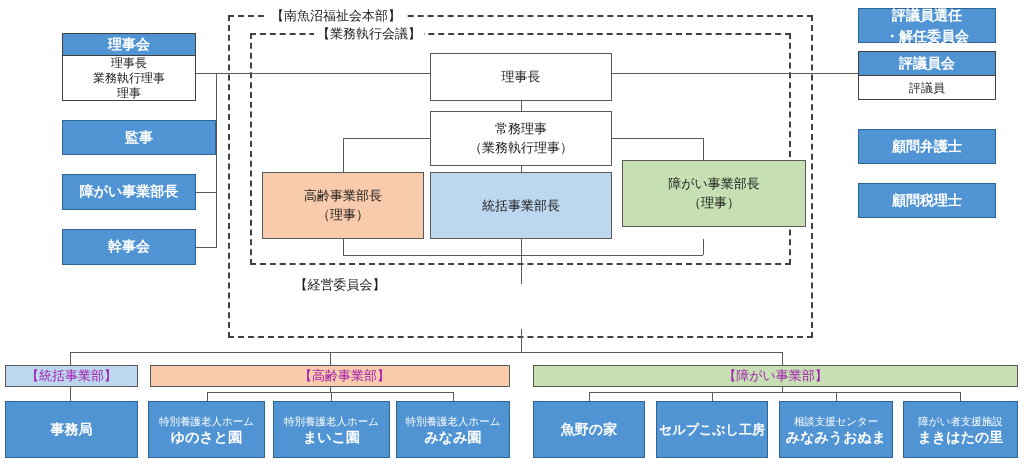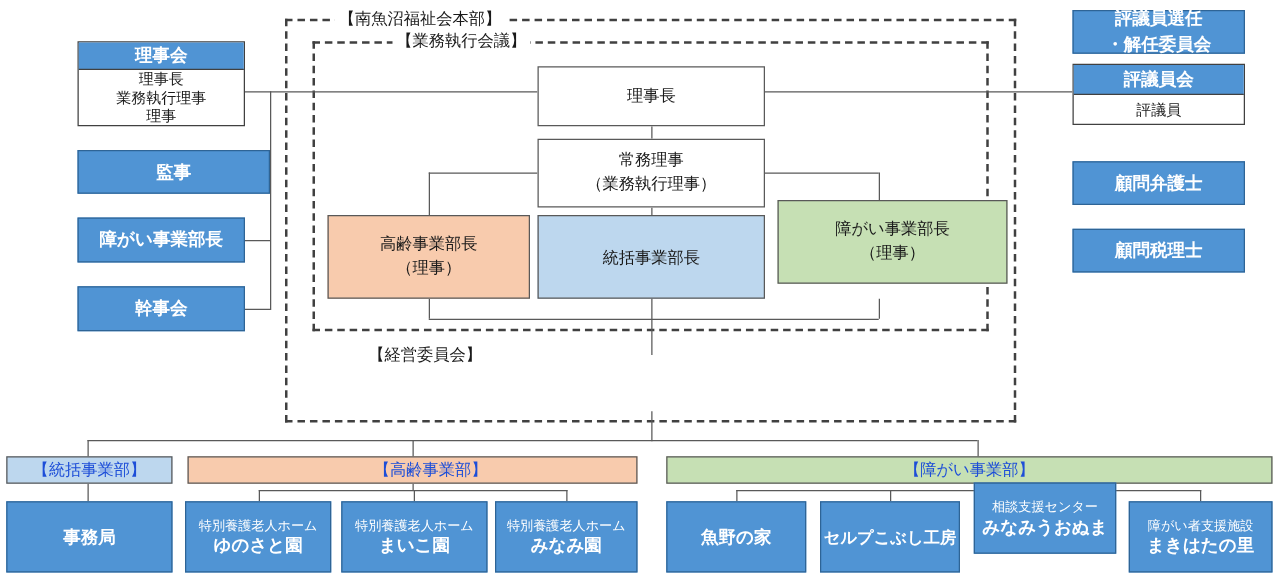--- a/index.html
+++ b/index.html
@@ -21,21 +21,21 @@
   .whitebox{background:#fff;border:1px solid #595959;font-size:13px;}
   .cbox{position:absolute;box-sizing:border-box;border:1px solid #404040;background:#fff;z-index:3;}
   .cbox .hd{background:#5094d4;color:#fff;font-weight:bold;font-size:14px;text-align:center;
             border-bottom:1px solid #404040;display:flex;align-items:center;justify-content:center;}
   .cbox .bd{display:flex;align-items:center;justify-content:center;text-align:center;
             font-size:12px;line-height:15px;}
   .ml{white-space:pre-line;line-height:1.45;}
   .unit-type{font-size:10.5px;font-weight:normal;line-height:14px;}
   .unit-name{font-size:14px;font-weight:bold;line-height:18px;}
   .dept-hd{position:absolute;box-sizing:border-box;border:1px solid #595959;display:flex;
-           align-items:center;justify-content:center;font-size:13px;color:#1d4ed8;z-index:3;}
+           align-items:center;justify-content:center;font-size:13px;color:#a21caf;z-index:3;}
 </style>
 </head>
 <body>
 
 <div class="canvas">
 
   <div class="dash" style="left:228px;top:15px;width:585px;height:323px;"></div>
   <div class="dash" style="left:250px;top:33px;width:541px;height:232px;"></div>
   <div class="flabel" style="left:268px;top:7px;width:136px;">【南魚沼福祉会本部】</div>
   <div class="flabel" style="left:314px;top:25px;width:110px;">【業務執行会議】</div>
@@ -118,21 +118,21 @@
     <div class="unit-type">特別養護老人ホーム</div>
     <div class="unit-name">まいこ園</div>
   </div>
   <div class="box blue" style="left:396px;top:401px;width:114px;height:57px;">
     <div class="unit-type">特別養護老人ホーム</div>
     <div class="unit-name">みなみ園</div>
   </div>
 
   <div class="box blue" style="left:533px;top:401px;width:112px;height:57px;">魚野の家</div>
   <div class="box blue" style="left:656px;top:401px;width:112px;height:57px;font-size:13px;">セルプこぶし工房</div>
-  <div class="box blue" style="left:779px;top:386px;width:114px;height:57px;justify-content:center;">
+  <div class="box blue" style="left:779px;top:401px;width:114px;height:57px;justify-content:center;">
     <div class="unit-type">相談支援センター</div>
     <div class="unit-name">みなみうおぬま</div>
   </div>
   <div class="box blue" style="left:903px;top:401px;width:115px;height:57px;">
     <div class="unit-type">障がい者支援施設</div>
     <div class="unit-name">まきはたの里</div>
   </div>
 
 </div>
 

